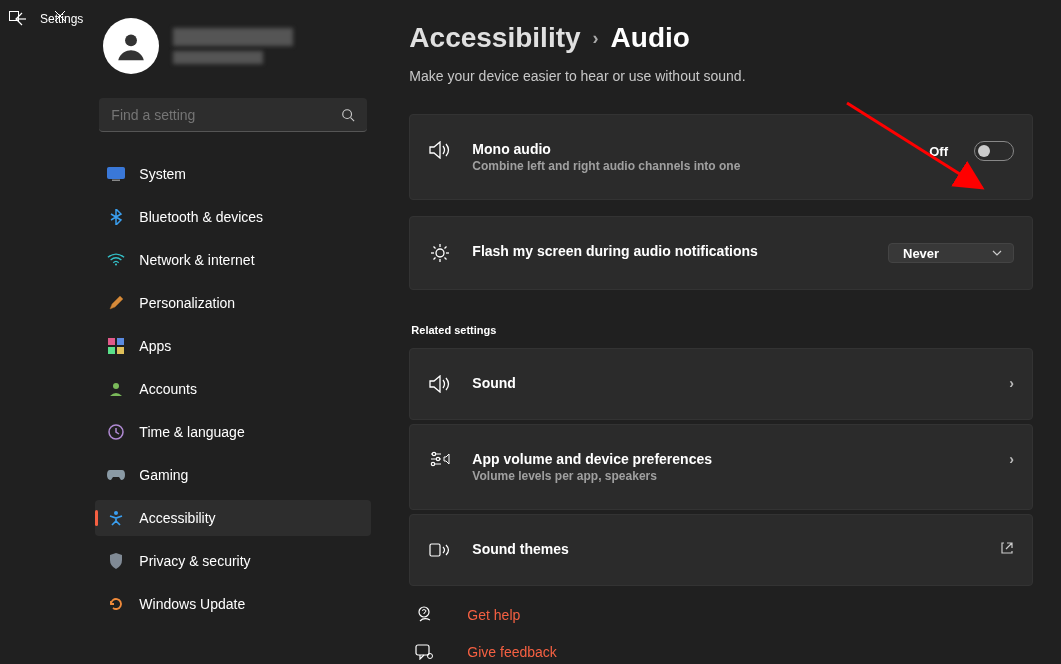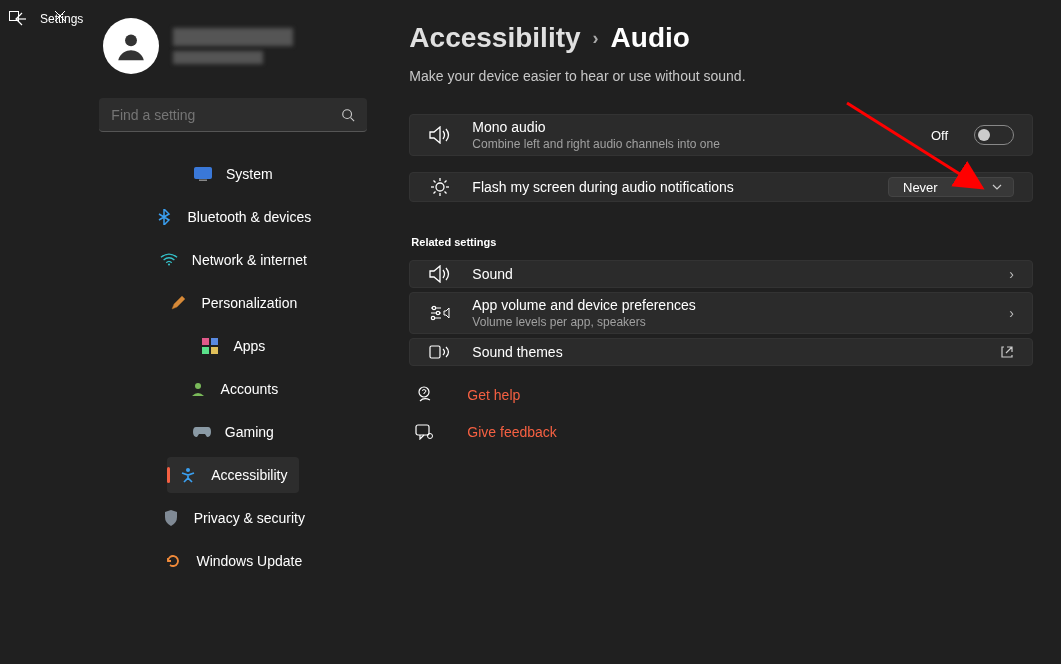--- a/index.html
+++ b/index.html
@@ -10,31 +10,31 @@
   .titlebar-title { font-weight: 500; }
   .win-controls { position: absolute; right: 0; top: 0; display: flex; }
   .win-btn { width: 46px; height: 32px; display: flex; justify-content: center; align-items: center; cursor: pointer; }
   .content-area { flex: 1; display: flex; overflow: hidden; }
   .sidebar { width: 300px; padding: 18px 12px 12px 12px; display: flex; flex-direction: column; gap: 6px; }
   .profile { display: flex; align-items: center; gap: 14px; padding: 0 4px 12px 8px; }
   .avatar { width: 56px; height: 56px; border-radius: 50%; background: #fff; display: flex; justify-content: center; align-items: center; }
   .redacted { background: #555; color: transparent; height: 18px; width: 120px; filter: blur(2px); }
   .search { margin: 6px 4px 14px 4px; height: 34px; background: #2d2d2d; border-radius: 4px; display: flex; align-items: center; padding: 0 12px; border-bottom: 1px solid #555; }
   .search input { flex: 1; background: transparent; border: none; color: #fff; font-size: 14px; outline: none; }
-  .nav-list { display: flex; flex-direction: column; gap: 7px; margin-top: 4px; align-items: center; }
+  .nav-list { display: flex; flex-direction: column; gap: 7px; margin-top: 4px; }
   .nav-item { display: flex; align-items: center; gap: 14px; height: 36px; padding: 0 12px; border-radius: 4px; cursor: pointer; color: #fff; font-size: 14px; position: relative; }
   .nav-item.active { background: #2d2d2d; }
   .nav-item.active::before { content: ""; position: absolute; left: 0; top: 10px; height: 16px; width: 3px; background: #f56042; border-radius: 2px; }
   .nav-icon { width: 18px; height: 18px; display: flex; justify-content: center; align-items: center; }
   .main { flex: 1; padding: 22px 28px 12px 26px; overflow-y: auto; color: #fff; }
   .breadcrumb { display: flex; align-items: center; gap: 12px; font-size: 28px; font-weight: 600; }
   .breadcrumb .parent { font-weight: 600; color: #e0e0e0; }
   .breadcrumb .chevron { font-size: 18px; color: #aaa; }
   .subtitle { font-size: 14px; color: #c8c8c8; margin-top: 14px; }
-  .card { background: #2b2b2b; border-radius: 4px; display: flex; align-items: center; padding: 4px 18px; gap: 20px; margin-bottom: 4px; border: 1px solid #333; }
+  .card { background: #2b2b2b; border-radius: 4px; display: flex; align-items: flex-start; padding: 26px 18px; gap: 20px; margin-bottom: 4px; border: 1px solid #333; font-weight: bold; }
   .card .icon-slot { width: 24px; display: flex; justify-content: center; }
   .card-body { flex: 1; }
   .card-title { font-size: 14px; color: #fff; }
   .card-sub { font-size: 12px; color: #a0a0a0; margin-top: 2px; }
   .section { margin-top: 28px; display: flex; flex-direction: column; }
   .section-header { font-size: 11px; font-weight: 600; margin: 30px 0 12px 2px; }
   .toggle-wrap { display: flex; align-items: center; gap: 26px; }
   .toggle-label { font-size: 13px; color: #fff; }
   .toggle { width: 40px; height: 20px; border-radius: 10px; border: 1px solid #888; background: #2b2b2b; position: relative; cursor: pointer; }
   .toggle .knob { width: 12px; height: 12px; border-radius: 50%; background: #ccc; position: absolute; left: 3px; top: 3px; }
@@ -152,20 +152,29 @@
           <span class="nav-icon">
               <svg width="16" height="16" viewBox="0 0 16 16">
                 <circle cx="8" cy="5" r="3" fill="#7aba5a"></circle>
                 <path d="M2 15 Q8 9 14 15" fill="#7aba5a"></path>
               </svg>
             </span>
           <span>Accounts</span>
         </div>
         <div class="nav-item">
           <span class="nav-icon">
+              <svg width="16" height="16" viewBox="0 0 16 16">
+                <circle cx="8" cy="8" r="7" stroke="#b08ad3" fill="none" stroke-width="1.5"></circle>
+                <path d="M8 4 V8 L11 10" stroke="#b08ad3" fill="none" stroke-width="1.5"></path>
+              </svg>
+            </span>
+          <span>Time &amp; language</span>
+        </div>
+        <div class="nav-item">
+          <span class="nav-icon">
               <svg width="18" height="14" viewBox="0 0 18 12">
                 <path d="M3 1 H15 Q18 1 18 6 Q18 11 14 11 L12 8 H6 L4 11 Q0 11 0 6 Q0 1 3 1 Z" fill="#8a9aa5"></path>
               </svg>
             </span>
           <span>Gaming</span>
         </div>
         <div class="nav-item active">
           <span class="nav-icon">
               <svg width="16" height="16" viewBox="0 0 16 16">
                 <circle cx="8" cy="3" r="2" fill="#3a9ff0"></circle>

